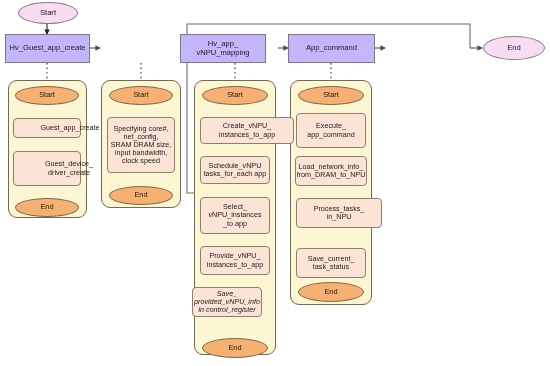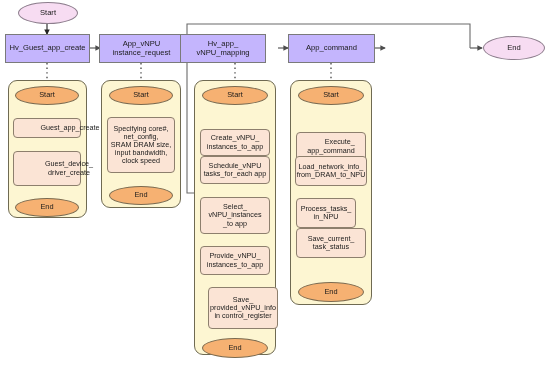--- a/index.html
+++ b/index.html
@@ -126,22 +126,20 @@
     <line x1="331" y1="144" x2="331" y2="156" stroke="#222222" stroke-width="1.1" marker-end="url(#ah)"></line>
     <line x1="331" y1="186" x2="331" y2="198" stroke="#222222" stroke-width="1.1" marker-end="url(#ah)"></line>
     <line x1="331" y1="228" x2="331" y2="240" stroke="#222222" stroke-width="1.1" marker-end="url(#ah)"></line>
     <line x1="331" y1="270" x2="331" y2="282" stroke="#222222" stroke-width="1.1" marker-end="url(#ah)"></line>
   </svg>
 
   <div class="node term-outer" style="left:18px; top:2px; width:60px; height:22px;">Start</div>
 
   <div class="node top-proc" style="left:5px; top:34px; width:85px; height:29px;">Hv_Guest_app_create</div>
 
-  <div class="node top-proc" style="left:99px; top:34px; width:85px; height:29px;">App_vNPU
-instance_request</div>
 
   <div class="node top-proc" style="left:180px; top:34px; width:86px; height:29px;">Hv_app_
 vNPU_mapping</div>
 
   <div class="node top-proc" style="left:288px; top:34px; width:87px; height:29px;">App_command</div>
 
 
   <div class="node term-outer" style="left:483px; top:36px; width:62px; height:24px;">End</div>
 
   <div class="subflow" style="left:8px; top:80px; width:79px; height:138px;"></div>
@@ -164,50 +162,50 @@
 SRAM DRAM size,
 input bandwidth,
 clock speed</div>
 
   <div class="node term-inner" style="left:109px; top:186px; width:64px; height:19px;">End</div>
 
   <div class="subflow" style="left:194px; top:80px; width:82px; height:275px;"></div>
 
   <div class="node term-inner" style="left:202px; top:86px; width:66px; height:19px;">Start</div>
 
-  <div class="node proc-inner" style="left:200px; top:117px; width:70px; height:27px;margin-top:12px;">Create_vNPU_
+  <div class="node proc-inner" style="left:200px; top:117px; width:94px; height:27px;">Create_vNPU_
 instances_to_app</div>
 
   <div class="node proc-inner" style="left:200px; top:156px; width:70px; height:28px;">Schedule_vNPU
 tasks_for_each app</div>
 
   <div class="node proc-inner" style="left:200px; top:197px; width:70px; height:37px;">Select_
 vNPU_instances
 _to app</div>
 
   <div class="node proc-inner" style="left:200px; top:246px; width:70px; height:29px;">Provide_vNPU_
 instances_to_app</div>
 
-  <div class="node proc-inner" style="left:208px; top:287px; width:70px; height:42px;">Save_
+  <div class="node proc-inner" style="left:192px; top:287px; width:70px; height:30px;font-style:italic;">Save_
 provided_vNPU_info
 in control_register</div>
 
   <div class="node term-inner" style="left:202px; top:338px; width:66px; height:20px;">End</div>
 
   <div class="subflow" style="left:290px; top:80px; width:82px; height:225px;"></div>
 
   <div class="node term-inner" style="left:298px; top:86px; width:66px; height:19px;">Start</div>
 
-  <div class="node proc-inner" style="left:296px; top:132px; width:70px; height:29px;text-align:right;">Execute_
+  <div class="node proc-inner" style="left:296px; top:113px; width:70px; height:35px;">Execute_
 app_command</div>
 
   <div class="node proc-inner" style="left:295px; top:156px; width:72px; height:30px;">Load_network_info_
 from_DRAM_to_NPU</div>
 
-  <div class="node proc-inner" style="left:296px; top:198px; width:60px; height:30px;">Process_tasks_
+  <div class="node proc-inner" style="left:296px; top:198px; width:86px; height:30px;">Process_tasks_
 in_NPU</div>
 
-  <div class="node proc-inner" style="left:296px; top:228px; width:70px; height:30px;">Save_current_
+  <div class="node proc-inner" style="left:296px; top:248px; width:70px; height:30px;">Save_current_
 task_status</div>
 
   <div class="node term-inner" style="left:298px; top:282px; width:66px; height:20px;">End</div>
 
 </div>
 
 </body></html>

